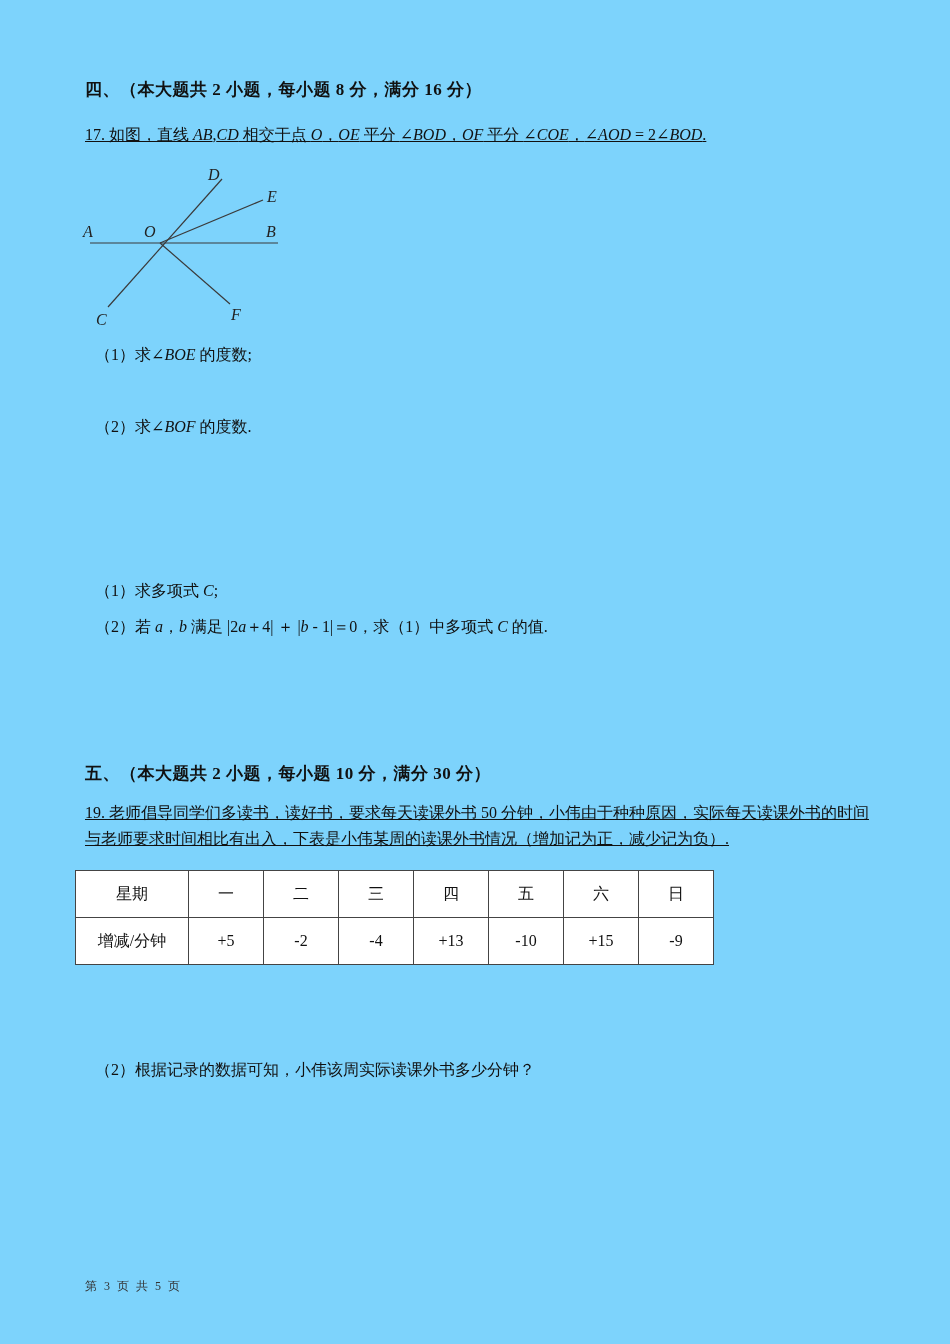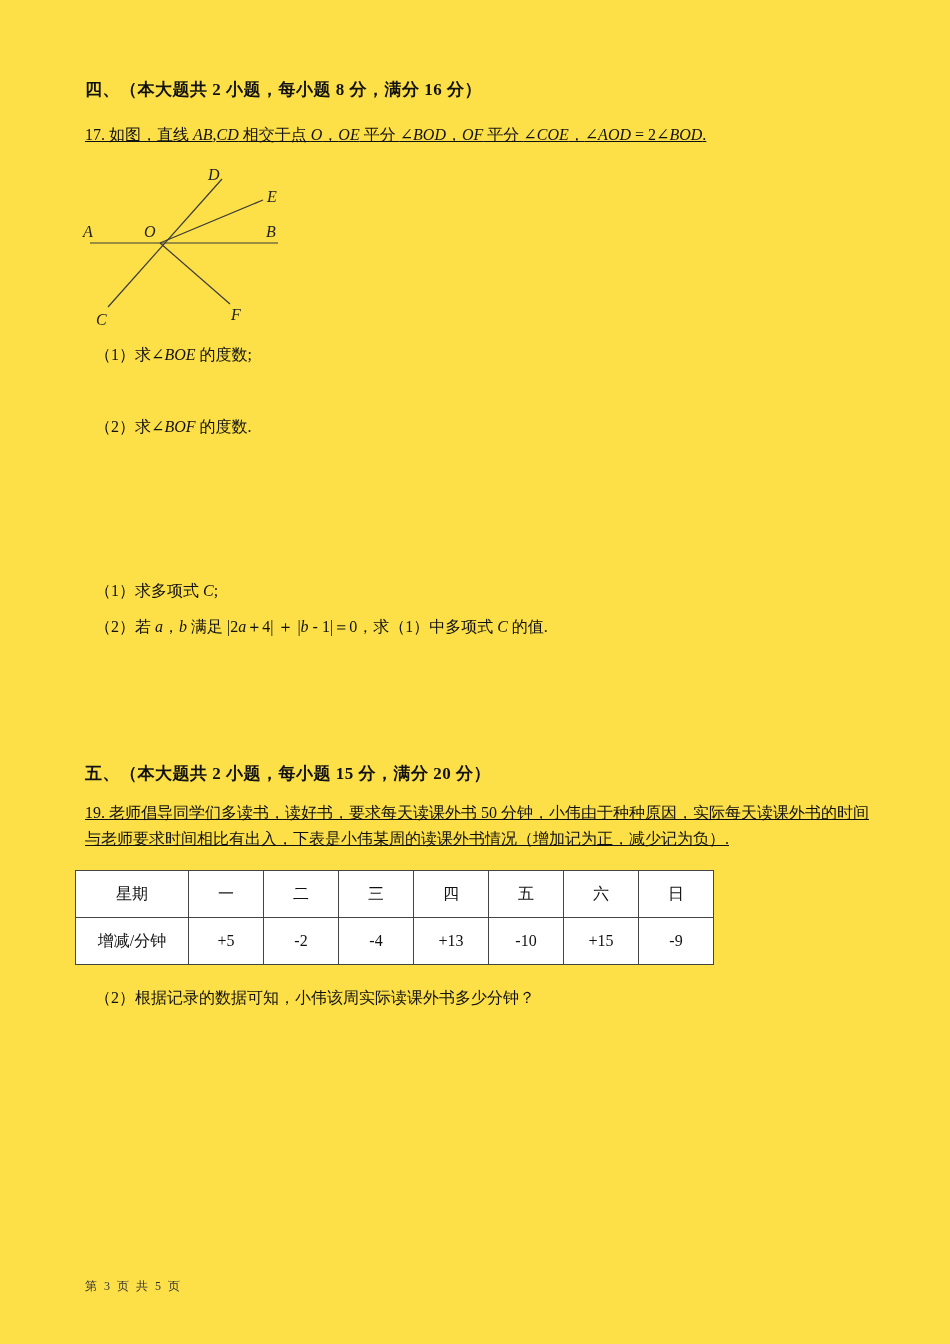--- a/index.html
+++ b/index.html
@@ -1,20 +1,20 @@
 <!DOCTYPE html>
 <html><head>
 <meta charset="utf-8">
 <style>
   html, body { margin: 0; padding: 0; background: #ffffff; }
   .page {
     position: relative;
     width: 950px;
     height: 1344px;
-    background: #fde047;
+    background: #7dd3fc;
     color: #111111;
     font-family: "Liberation Serif", "DejaVu Serif", serif;
     overflow: hidden;
   }
   .abs { position: absolute; }
   .heading {
     font-weight: bold;
     font-size: 17px;
     letter-spacing: 0.5px;
   }
@@ -74,21 +74,21 @@
     <text x="149" y="155">F</text>
     <text x="62" y="72">O</text>
   </svg>
 
   <div class="abs text math" style="left:95px; top:342px;">（1）求<i>∠BOE</i> 的度数;</div>
   <div class="abs text math" style="left:95px; top:382px;margin-top:32px;">（2）求<i>∠BOF</i> 的度数.</div>
 
   <div class="abs text math" style="left:95px; top:578px;">（1）求多项式 <i>C</i>;</div>
   <div class="abs text math" style="left:95px; top:614px;">（2）若 <i>a</i>，<i>b</i> 满足 |2<i>a</i>＋4| ＋ |<i>b</i> - 1|＝0，求（1）中多项式 <i>C</i> 的值.</div>
 
-  <div class="abs heading" style="left:85px; top:762px;">五、（本大题共 2 小题，每小题 15 分，满分 20 分）</div>
+  <div class="abs heading" style="left:85px; top:762px;">五、（本大题共 2 小题，每小题 10 分，满分 30 分）</div>
 
   <div class="abs text stem" style="left:85px; top:800px; width:798px;">19. 老师倡导同学们多读书，读好书，要求每天读课外书 50 分钟，小伟由于种种原因，实际每天读课外书的时间与老师要求时间相比有出入，下表是小伟某周的读课外书情况（增加记为正，减少记为负）.</div>
 
   <table class="score-table abs" style="left:75px; top:870px;">
     <tbody>
       <tr>
         <td class="col-label">星期</td>
         <td class="col-day">一</td>
         <td class="col-day">二</td>
         <td class="col-day">三</td>
@@ -103,17 +103,17 @@
         <td class="col-day">-2</td>
         <td class="col-day">-4</td>
         <td class="col-day">+13</td>
         <td class="col-day">-10</td>
         <td class="col-day">+15</td>
         <td class="col-day">-9</td>
       </tr>
     </tbody>
   </table>
 
-  <div class="abs text" style="left:95px; top:985px;">（2）根据记录的数据可知，小伟该周实际读课外书多少分钟？</div>
+  <div class="abs text" style="left:95px; top:1057px;">（2）根据记录的数据可知，小伟该周实际读课外书多少分钟？</div>
 
   <div class="abs footer" style="left:85px; top:1278px;">第 3 页 共 5 页</div>
 
 </div>
 
 </body></html>

